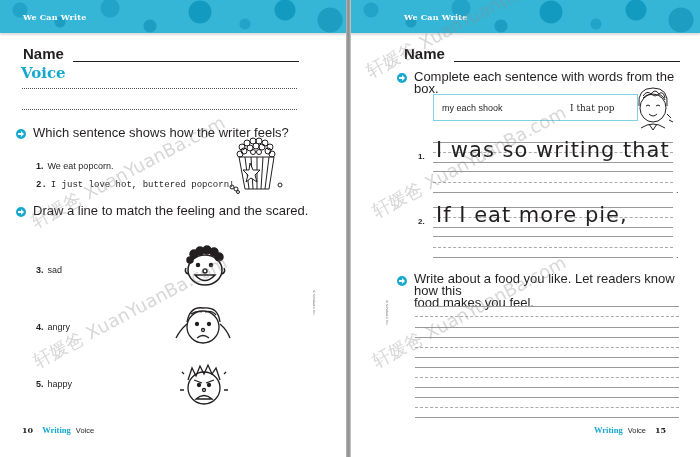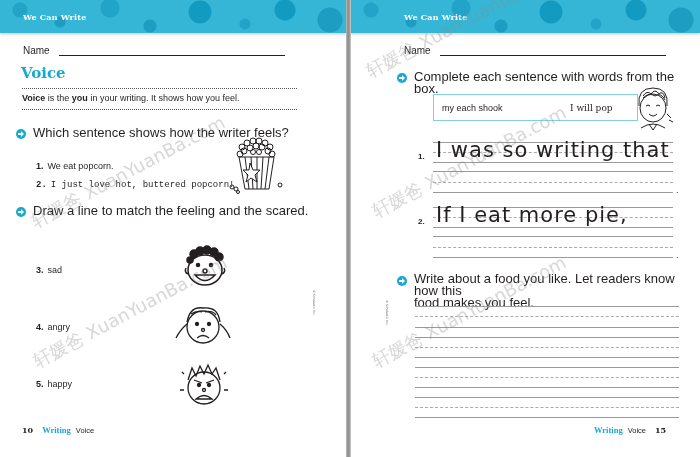--- a/index.html
+++ b/index.html
@@ -23,21 +23,21 @@
               radial-gradient(circle at 245px 24px, #22a3c8 0 5px, transparent 6px),
               radial-gradient(circle at 285px 10px, #129ac1 0 10px, transparent 11px),
               radial-gradient(circle at 330px 20px, #1e9dc2 0 12px, transparent 13px);
             box-shadow: 0 2px 2px rgba(0,0,0,0.15); }
   .banner-title { position: absolute; top: 12px; font-family: "DejaVu Serif", serif; font-weight: bold;
                   font-size: 8px; color: #ffffff; letter-spacing: 0.2px; }
   .page-left .banner-title { left: 23px; }
   .page-right .banner-title { left: 53px; }
 
   .name-row { position: absolute; top: 45px; display: flex; align-items: flex-end; }
-  .name-label { font-size: 10px; color: #231f20; font-family: "Liberation Sans", sans-serif; }
+  .name-label { font-size: 15px; color: #231f20; font-family: "Liberation Sans", sans-serif; font-weight: bold; }
   .name-line { border-bottom: 1px solid #231f20; height: 9px; margin-left: 9px; }
   .page-left .name-row { left: 23px; }
   .page-left .name-line { width: 226px; }
   .page-right .name-row { left: 53px; }
   .page-right .name-line { width: 226px; }
 
   .voice-title { position: absolute; left: 21px; top: 64px; font-family: "DejaVu Serif", serif;
                  font-weight: bold; font-size: 15px; color: #16a9d0; }
   .dotted { position: absolute; left: 22px; width: 275px; border-top: 1px dotted #555; }
   .definition { position: absolute; left: 22px; top: 93px; font-size: 9px;
@@ -90,23 +90,20 @@
     <span class="banner-title">We Can Write</span>
   </div>
 
   <div class="name-row">
     <span class="name-label">Name</span>
     <span class="name-line"></span>
   </div>
 
   <div class="voice-title">Voice</div>
   <div class="dotted" style="top:88px;"></div>
-  <div class="definition">
-    <b>Voice</b><span> is the </span><b>you</b><span> in your writing. It shows how you feel.</span>
-  </div>
   <div class="dotted" style="top:109px;"></div>
 
   <span class="arrow-icon" style="left:16px; top:129px;"></span>
   <div class="instr" style="left:33px; top:127px;">
     <div>Which sentence shows how the writer feels?</div>
   </div>
   <div class="item" style="left:36px; top:161px;">
     <span class="num">1.</span><span>We eat popcorn.</span>
   </div>
   <div class="item item-serif" style="left:36px; top:180px;">
@@ -218,21 +215,21 @@
   <div class="name-row">
     <span class="name-label">Name</span>
     <span class="name-line"></span>
   </div>
 
   <span class="arrow-icon" style="left:46px; top:73px;"></span>
   <div class="instr" style="left:63px; top:71px;">Complete each sentence with words from the box.</div>
 
   <div class="word-box">
     <span style="left:8px;">my each shook</span>
-    <span style="left:136px; font-family:'DejaVu Serif',serif;">I will pop</span>
+    <span style="left:136px; font-family:'DejaVu Serif',serif;">I that pop</span>
   </div>
 
   <svg class="face" style="left:276px; top:84px;" width="52" height="52" viewBox="0 0 52 52">
     <g fill="none" stroke="#231f20" stroke-width="1">
       <path d="M12 22 Q10 4 26 4 Q42 4 40 22"></path>
       <path d="M16 12 Q20 6 24 10 Q28 4 32 10 Q36 6 38 14"></path>
       <ellipse cx="26" cy="24" rx="13" ry="14" fill="#fff"></ellipse>
       <path d="M16 14 Q22 8 28 12 Q34 8 38 16"></path>
       <path d="M19 22 Q21 20 23 22 M29 22 Q31 20 33 22"></path>
       <path d="M22 30 Q26 34 30 30"></path>

